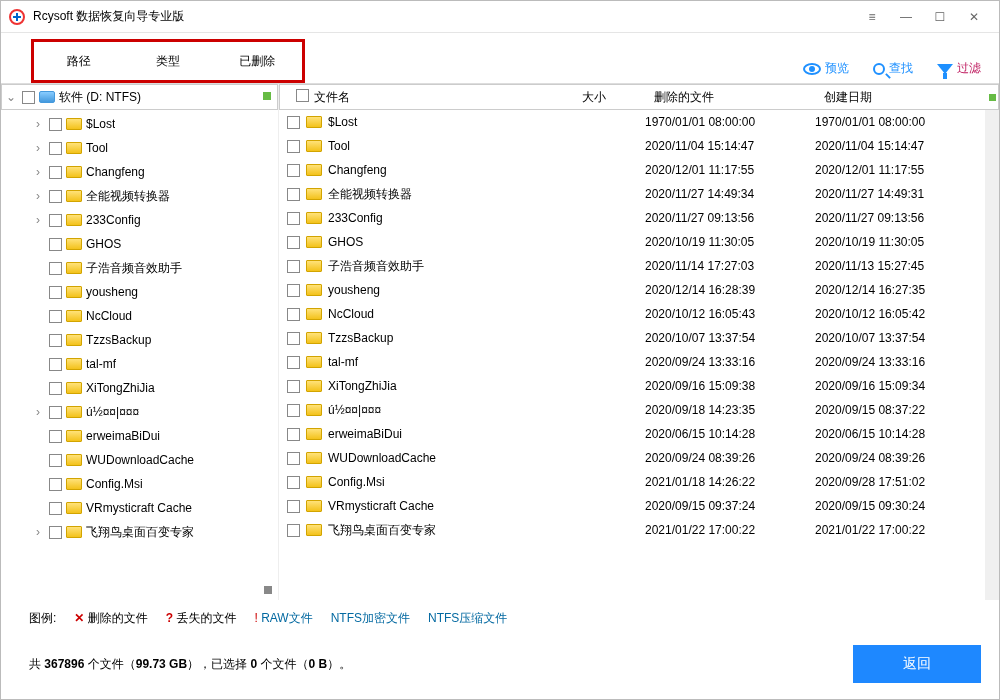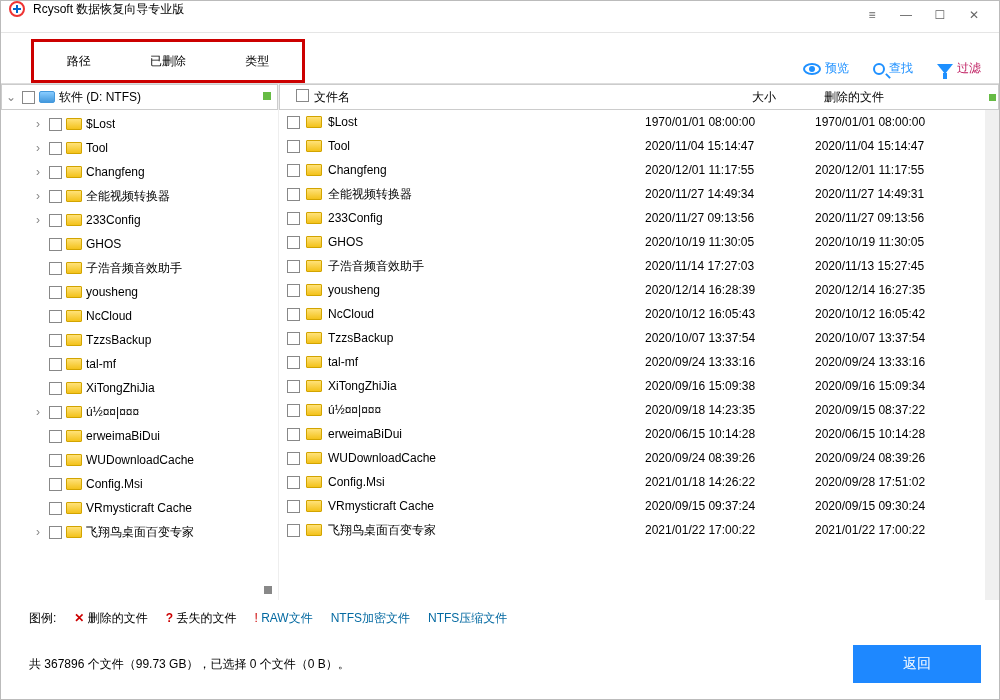--- a/index.html
+++ b/index.html
@@ -1,18 +1,18 @@
 <!DOCTYPE html>
 <html><head>
 <meta charset="utf-8">
 <style>
 * { margin: 0; padding: 0; box-sizing: border-box; font-family: "Microsoft YaHei", Arial, sans-serif; font-size: 12px; }
 body { background: #fff; width: 1000px; height: 700px; overflow: hidden; position: relative; }
 .window { width: 1000px; height: 700px; border: 1px solid #bbb; display: flex; flex-direction: column; }
-.titlebar { height: 32px; display: flex; padding: 0 8px; border-bottom: 1px solid #e5e5e5; }
+.titlebar { height: 32px; display: flex; align-items: center; padding: 0 8px; border-bottom: 1px solid #e5e5e5; }
 .tb-icon { width: 16px; height: 16px; border: 2px solid #e33; border-radius: 50%; position: relative; margin-right: 8px; }
 .tb-icon::before, .tb-icon::after { content:""; position:absolute; background:#06c; }
 .tb-icon::before { left:5px; top:2px; width:2px; height:8px; }
 .tb-icon::after { left:2px; top:5px; width:8px; height:2px; }
 .tb-title { flex: 0 0 auto; }
 .tb-spacer { flex: 1; }
 .tb-btn { width: 34px; height: 28px; display:flex; align-items:center; justify-content:center; color:#666; cursor:pointer; }
 .toolbar { height: 56px; display:flex; align-items:flex-end; padding: 0 18px 12px 18px; gap: 24px; justify-content:flex-end;}
 .tool-item { display:flex; align-items:center; gap:4px; color:#1e90ff; cursor:pointer; }
 .tool-item.filter { color:#be185d; }
@@ -63,21 +63,21 @@
 .scrollbar { width:14px; background:#f0f0f0; }
 
 .legend { padding: 10px 18px 4px 28px; display:flex; align-items:center; gap: 18px;}
 .legend .lbl { color:#000; }
 .legend .x-red { color:#c00; font-weight:bold; font-family:Arial; }
 .legend .q-red { color:#c00; font-weight:bold; }
 .legend .raw-red { color:#c00; }
 .legend .teal { color:#0369a1; }
 
 .status { padding: 14px 18px 16px 28px; display:flex; align-items:center; }
-.status .txt b { font-weight:normal;margin-top:16px; }
+.status .txt b { font-weight:bold;margin-top:16px; }
 .status-spacer { flex:1; }
 .btn { width:128px; height:38px; background:#1e88ff; color:#fff; display:flex; align-items:center; justify-content:center; cursor:pointer; margin-left:18px; font-size:14px;}
 .list-head .col { border-right: 0px solid #eee; }
 </style>
 </head>
 <body>
 
 <div class="window">
 
   <div class="titlebar">
@@ -100,22 +100,22 @@
         <span class="mag-icon"></span>
         <span>查找</span>
       </div>
       <div class="tool-item filter">
         <span class="funnel-icon"></span>
         <span>过滤</span>
       </div>
     </div>
     <div class="tabs-row">
       <div class="tab">路径</div>
+      <div class="tab">类型</div>
       <div class="tab">已删除</div>
-      <div class="tab">类型</div>
     </div>
   </div>
 
   <div class="main">
 
     <div class="tree-pane">
       <div class="tree-head">
         <span style="width:12px;color:#888;cursor:pointer;">⌄</span>
         <span class="chk root" style="width:13px;height:13px;border:1px solid #888;display:inline-block;"></span>
         <span class="disk-icon"></span>
@@ -236,20 +236,21 @@
           <span></span>
         </div>
     </div>
 
     <div class="list-pane">
       <div class="list-head">
         <div class="col col-check"><span style="display:inline-block;width:13px;height:13px;border:1px solid #888;margin-left:8px;"></span></div>
         <div class="col col-name">文件名</div>
         <div class="col col-size">大小</div>
         <div class="col col-mod">删除的文件</div>
+        <div class="col col-create">创建日期</div>
         <div class="head-dot2">
             <span></span>
           </div>
       </div>
       <div style="display:flex; flex:1; min-height:0;">
         <div class="list-body" id="list-body" style="flex:1;">
             <div class="row">
               <span class="cchk"></span>
               <span class="folder"></span>
               <span class="rname">$Lost</span>

